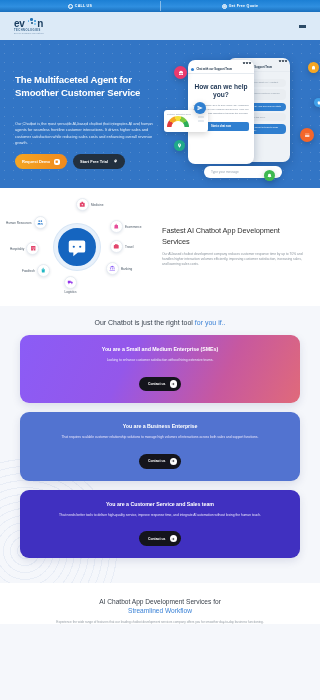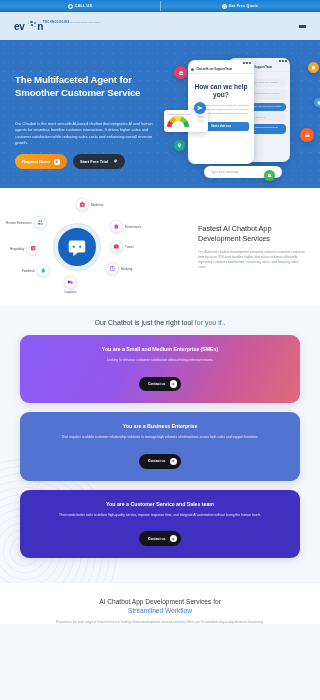--- a/index.html
+++ b/index.html
@@ -48,21 +48,21 @@
 
   
   .header {
     height: 28px;
     background: #dceaf7;
     display: flex;
     align-items: center;
     padding: 0 14px;
     justify-content: space-between;
   }
-  .logo { display: flex; align-items: flex-start; }
+  .logo { display: flex; flex-direction: column; align-items: flex-start; }
   .logo-main {
     display: flex;
     align-items: flex-end;
     gap: 1px;
     font-size: 10px;
     font-weight: 800;
     color: #173b5e;
     letter-spacing: -.4px;
     line-height: 1;
   }
@@ -232,21 +232,21 @@
   .node {
     position:absolute; display:flex; align-items:center; gap:2px;
   }
   .node-c {
     width:13px;height:13px;border-radius:50%;background:#fff;
     border:.6px solid #e7ecf2; box-shadow:0 1px 3px rgba(20,50,90,.12);
     display:flex;align-items:center;justify-content:center;flex:none;
   }
   .node-c svg { width:6.5px;height:6.5px; }
   .node-l { font-size:3.1px; color:#4a5866; white-space:nowrap; }
-  .svc-text { flex:1; padding-left: 4px; margin-left: 36px; }
+  .svc-text { flex:1; padding-left: 4px; }
   .svc-h {
     font-size: 7.4px; line-height: 10.4px; color:#333; font-weight: 400;
     letter-spacing:-.1px; margin-bottom:5px;
   }
   .svc-p { font-size:3.3px; line-height:5.1px; color:#8b949d; }
 
   
   .cards-sec {
     background:#f5f7fb;
     padding: 13px 20px 16px;

